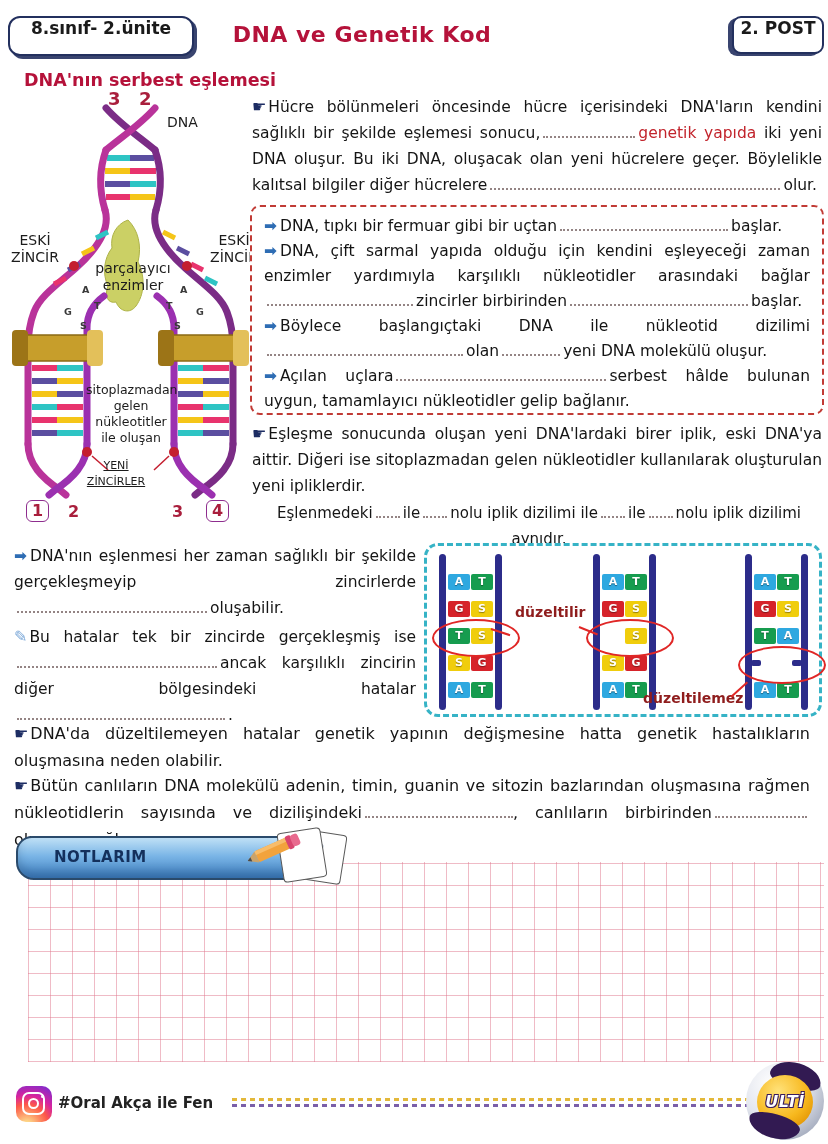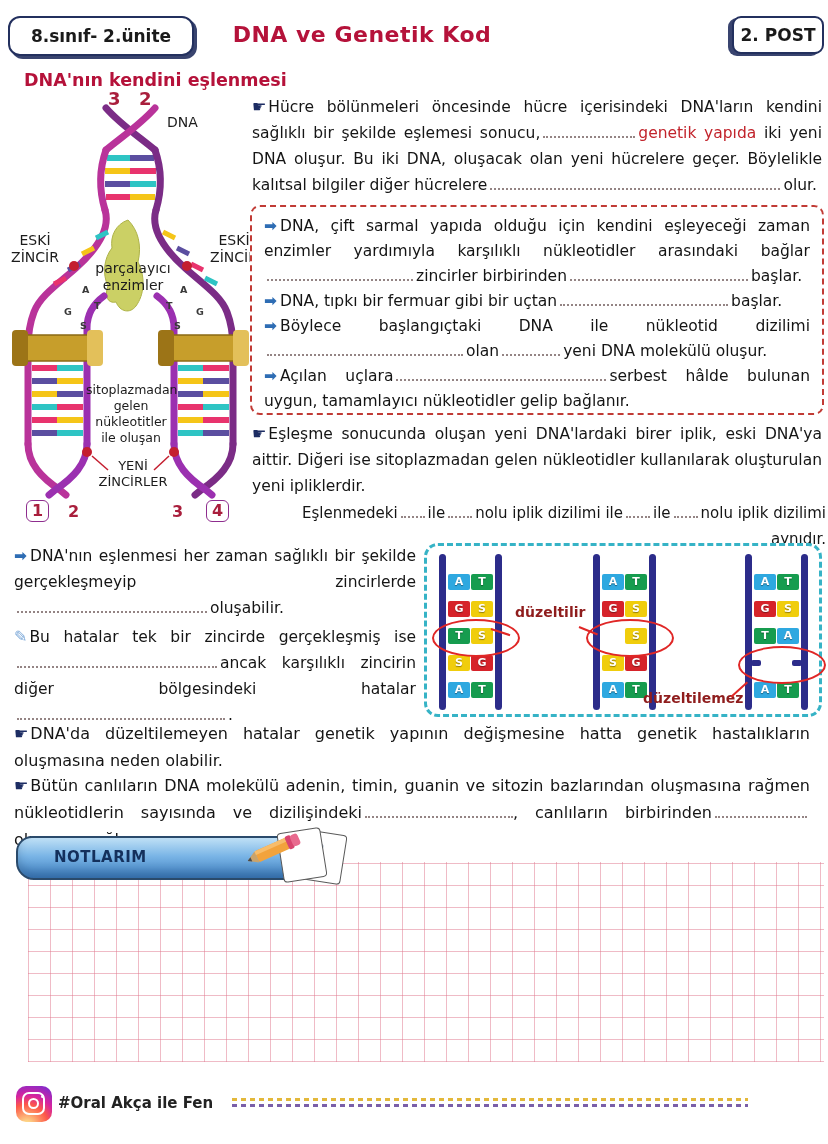--- a/index.html
+++ b/index.html
@@ -1,20 +1,20 @@
 <!DOCTYPE html>
 <html><head>
 <meta charset="utf-8">
 <style>
   html,body{margin:0;padding:0;background:#e8e8e8;}
   .page{position:relative;width:828px;height:1144px;margin:0 auto;background:#ffffff;
         font-family:"DejaVu Sans","Liberation Sans",sans-serif;color:#141414;overflow:hidden;}
   
   .hdr-box{position:absolute;border:2.5px solid #23305e;border-radius:9px;background:#fff;
-           font-weight:bold;font-size:17px;color:#1a1a1a;display:flex;align-items:center;justify-content:center;}
+           font-weight:bold;font-size:17px;color:#1a1a1a;display:flex;align-items:flex-start;justify-content:center;}
   .hdr-left{left:8px;top:16px;width:182px;height:36px;border-radius:12px;box-shadow:3px 3px 0 #39446f;}
   .hdr-right{left:732px;top:16px;width:88px;height:34px;box-shadow:-4px 2px 0 #39446f;}
   .page-title{position:absolute;left:0;top:22px;width:724px;text-align:center;
               font-size:22px;font-weight:bold;color:#b5123a;letter-spacing:.5px;}
   .sec-title{position:absolute;left:24px;top:70px;font-size:17.5px;font-weight:bold;color:#b5123a;}
   
   .para{position:absolute;text-align:justify;font-size:15.5px;line-height:26px;color:#151515;}
   .blank{display:inline-block;border-bottom:2px dotted #948484;height:12px;margin:0 3px;}
   .hand-ico{color:#1d2d63;font-size:16px;margin-right:2px;}
   .arrow-ico{color:#2e6db4;font-weight:bold;margin-right:3px;}
@@ -81,21 +81,21 @@
 
 <div class="page">
 
   <div class="hdr-box hdr-left">
     <span>8.sınıf- 2.ünite</span>
   </div>
   <div class="page-title">DNA ve Genetik Kod</div>
   <div class="hdr-box hdr-right">
     <span>2. POST</span>
   </div>
-  <div class="sec-title">DNA'nın kendini eşlenmesi</div>
+  <div class="sec-title">DNA'nın serbest eşlemesi</div>
 
   <div class="fork-wrap">
     <svg width="255" height="442" viewBox="0 0 255 442">
 
       <path d="M98,16 C112,32 130,44 147,58" stroke="#7b2c86" stroke-width="7" fill="none" stroke-linecap="round"></path>
       <path d="M147,16 C133,32 115,44 98,58" stroke="#b9339a" stroke-width="7" fill="none" stroke-linecap="round"></path>
 
       <line x1="99" y1="66" x2="122" y2="66" stroke="#2ec4c4" stroke-width="6"></line>
         <line x1="122" y1="66" x2="146" y2="66" stroke="#5b4ea0" stroke-width="6"></line>
       <line x1="97" y1="79" x2="122" y2="79" stroke="#f5c518" stroke-width="6"></line>
@@ -199,53 +199,53 @@
     </div>
     <span class="base-letter" style="left:74px;top:192px;">A</span>
     <span class="base-letter" style="left:86px;top:208px;">T</span>
     <span class="base-letter" style="left:56px;top:214px;">G</span>
     <span class="base-letter" style="left:72px;top:228px;">S</span>
     <span class="base-letter" style="left:172px;top:192px;">A</span>
     <span class="base-letter" style="left:158px;top:208px;">T</span>
     <span class="base-letter" style="left:188px;top:214px;">G</span>
     <span class="base-letter" style="left:166px;top:228px;">S</span>
     <div class="lbl" style="left:78px;top:290px;width:90px;font-size:12.5px;line-height:16px;">sitoplazmadan gelen nükleotitler ile oluşan</div>
-    <div class="lbl" style="left:85px;top:366px;width:80px;font-size:13px;line-height:16px;">
+    <div class="lbl" style="left:68px;top:366px;width:80px;font-size:11px;line-height:16px;text-decoration:underline;">
       <div>YENİ</div>
       <div>ZİNCİRLER</div>
     </div>
     <span class="chain-num boxed" style="left:18px;">1</span>
     <span class="chain-num" style="left:60px;">2</span>
     <span class="chain-num" style="left:164px;">3</span>
     <span class="chain-num boxed" style="left:198px;">4</span>
   </div>
 
   <div class="para" style="left:252px;top:94px;width:570px;">
     <span class="hand-ico">☛</span><span>Hücre bölünmeleri öncesinde hücre içerisindeki DNA'ların kendini sağlıklı bir şekilde eşlemesi sonucu,</span><span class="blank" style="width:92px;"></span><span class="red-text">genetik yapıda</span> <span>iki yeni DNA oluşur. Bu iki DNA, oluşacak olan yeni hücrelere geçer. Böylelikle kalıtsal bilgiler diğer hücrelere</span><span class="blank" style="width:290px;"></span><span>olur.</span>
   </div>
 
   <div class="dashed-red-box">
     <div class="bitem">
+      <span class="arrow-ico">➡</span><span>DNA, tıpkı bir fermuar gibi bir uçtan</span><span class="blank" style="width:168px;"></span><span>başlar.</span>
+    </div>
+    <div class="bitem">
       <span class="arrow-ico">➡</span><span>DNA, çift sarmal yapıda olduğu için kendini eşleyeceği zaman enzimler yardımıyla karşılıklı nükleotidler arasındaki bağlar</span><span class="blank" style="width:146px;"></span><span>zincirler birbirinden</span><span class="blank" style="width:178px;"></span><span>başlar.</span>
-    </div>
-    <div class="bitem">
-      <span class="arrow-ico">➡</span><span>DNA, tıpkı bir fermuar gibi bir uçtan</span><span class="blank" style="width:168px;"></span><span>başlar.</span>
     </div>
     <div class="bitem">
       <span class="arrow-ico">➡</span><span>Böylece başlangıçtaki DNA ile nükleotid dizilimi</span><span class="blank" style="width:196px;"></span><span>olan</span><span class="blank" style="width:58px;"></span><span>yeni DNA molekülü oluşur.</span>
     </div>
     <div class="bitem">
       <span class="arrow-ico">➡</span><span>Açılan uçlara</span><span class="blank" style="width:210px;"></span><span>serbest hâlde bulunan uygun, tamamlayıcı nükleotidler gelip bağlanır.</span>
     </div>
   </div>
 
   <div class="para" style="left:252px;top:421px;width:570px;">
     <span class="hand-ico">☛</span><span>Eşleşme sonucunda oluşan yeni DNA'lardaki birer iplik, eski DNA'ya aittir. Diğeri ise sitoplazmadan gelen nükleotidler kullanılarak oluşturulan yeni ipliklerdir.</span>
   </div>
-  <div class="para" style="left:252px;top:500px;width:574px;text-align:right;font-size:15px;">
+  <div class="para" style="left:252px;top:500px;width:574px;text-align:center;font-size:15px;">
     <span>Eşlenmedeki</span><span class="blank" style="width:24px;"></span><span>ile</span><span class="blank" style="width:24px;"></span><span>nolu iplik dizilimi ile</span><span class="blank" style="width:24px;"></span><span>ile</span><span class="blank" style="width:24px;"></span><span>nolu iplik dizilimi aynıdır.</span>
   </div>
 
   <div class="para" style="left:14px;top:543px;width:402px;">
     <span class="arrow-ico">➡</span><span>DNA'nın eşlenmesi her zaman sağlıklı bir şekilde gerçekleşmeyip zincirlerde</span><span class="blank" style="width:190px;"></span><span>oluşabilir.</span>
   </div>
   <div class="para" style="left:14px;top:624px;width:402px;">
     <span class="pencil-ico">✎</span><span>Bu hatalar tek bir zincirde gerçekleşmiş ise</span><span class="blank" style="width:200px;"></span><span>ancak karşılıklı zincirin diğer bölgesindeki hatalar</span><span class="blank" style="width:208px;"></span><span>.</span>
   </div>
 
@@ -326,14 +326,21 @@
   <div class="ig">
     <div class="frame"></div>
     <div class="lens"></div>
     <div class="dot"></div>
   </div>
   <div class="handle">#Oral Akça ile Fen</div>
   <div class="dash-sep">
     <div class="dash-row"></div>
     <div class="dash-row purple"></div>
   </div>
+  <div class="ulti">
+    <div class="sphere"></div>
+    <div class="cres-top"></div>
+    <div class="ball"></div>
+    <div class="cres-bot"></div>
+    <div class="txt">ULTİ</div>
+  </div>
 
 </div>
 
 </body></html>

